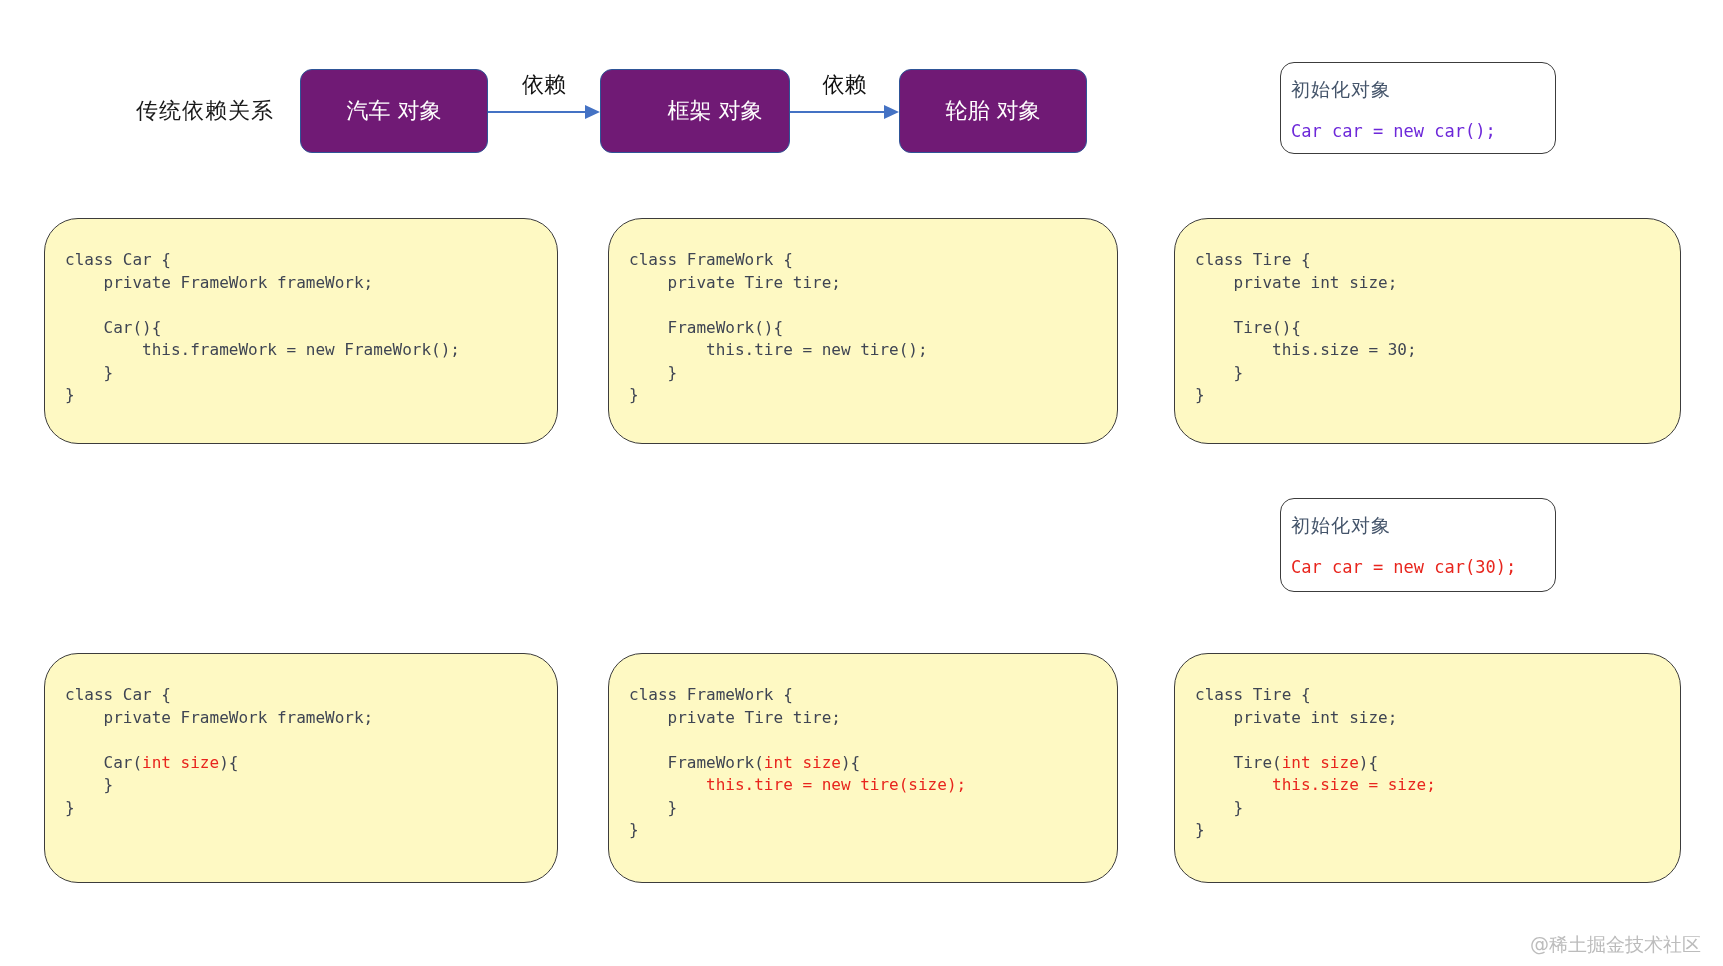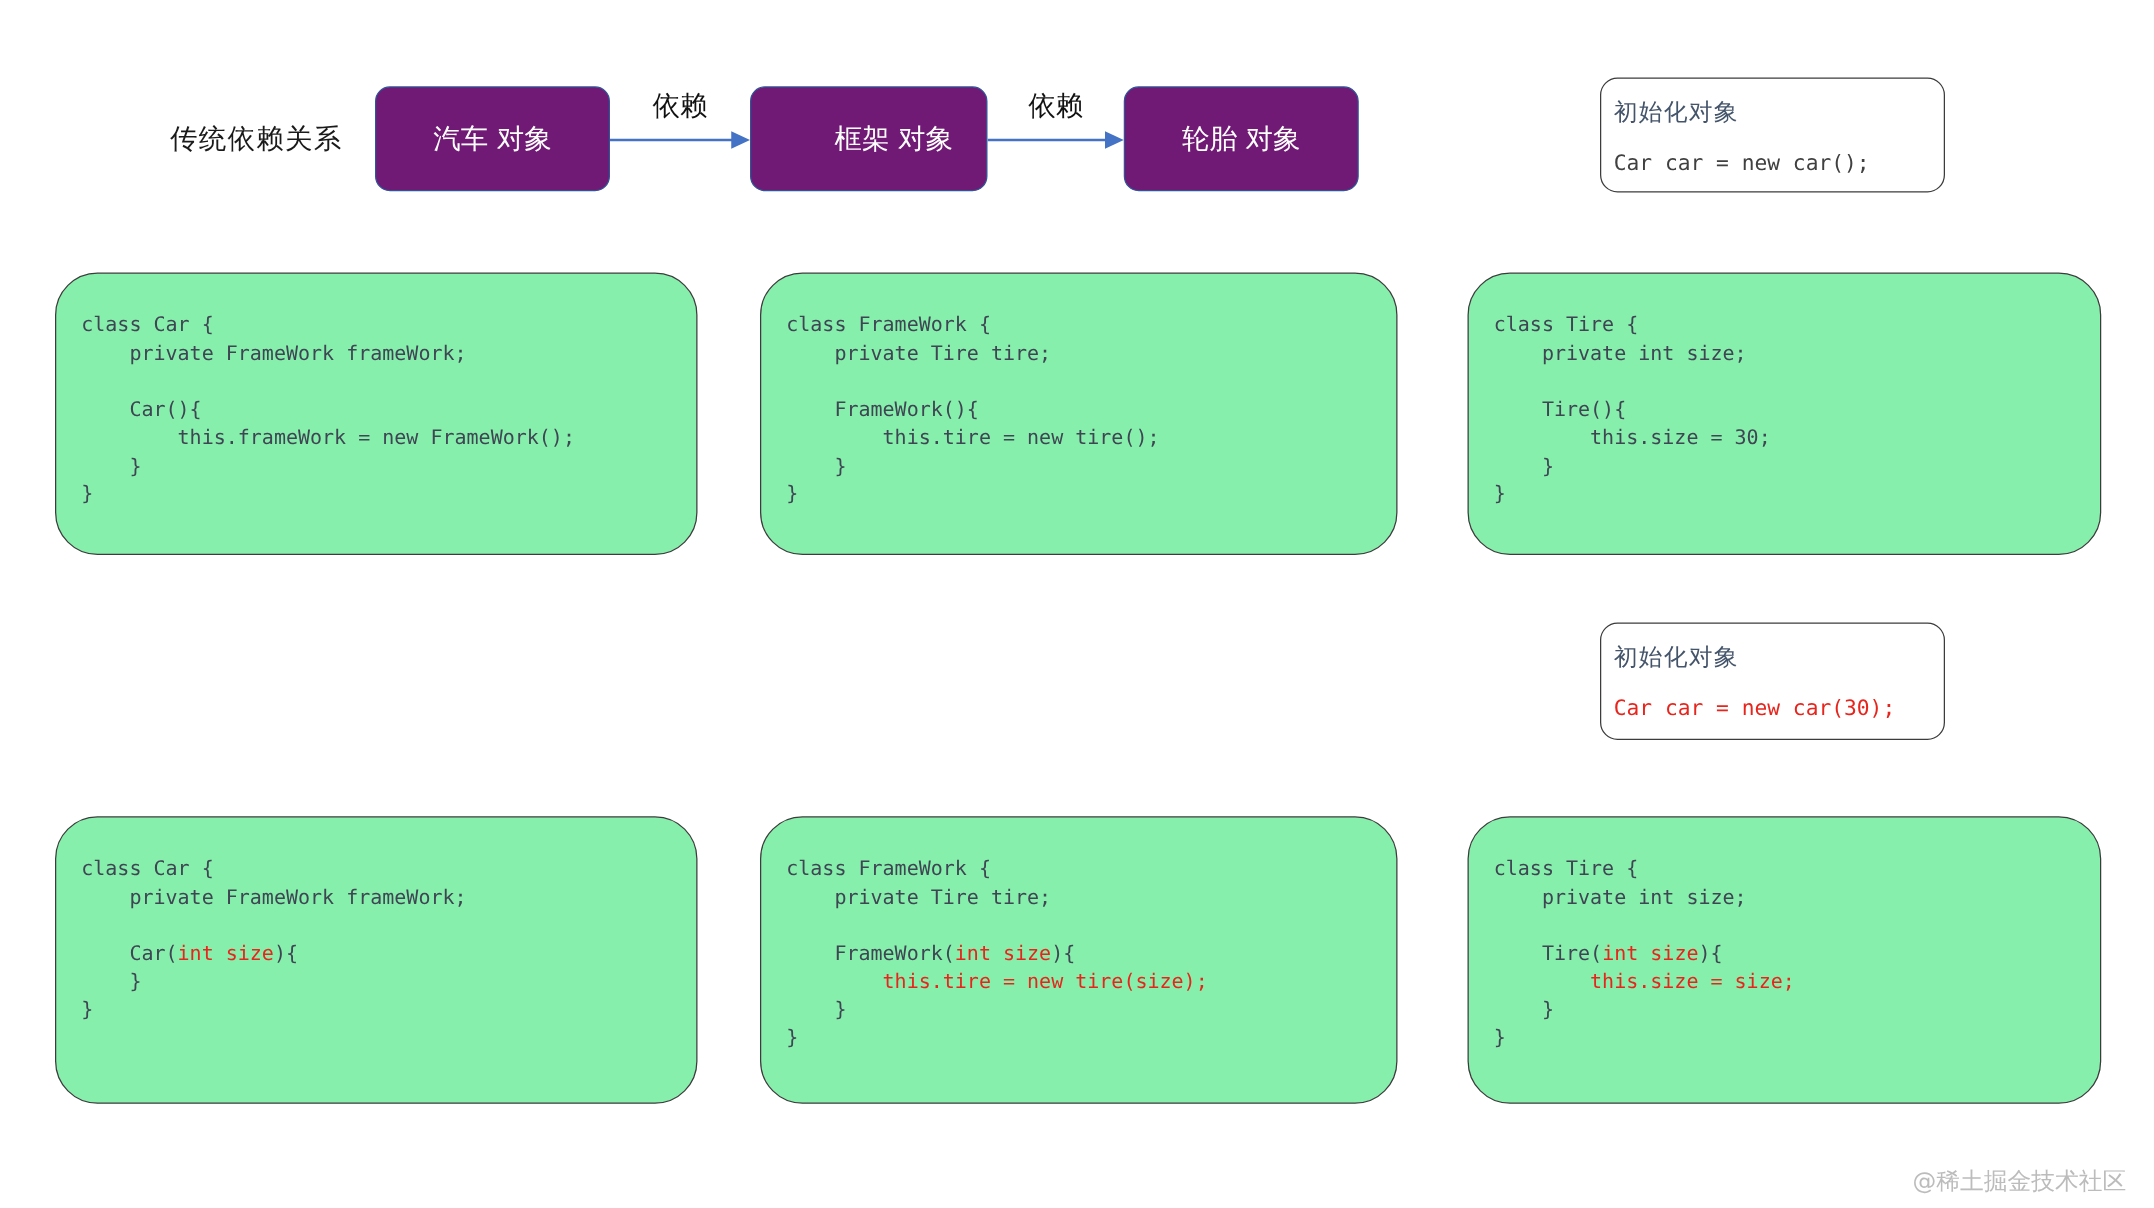--- a/index.html
+++ b/index.html
@@ -70,31 +70,31 @@
   .init-title {
     font-size: 19px;
     color: #44546a;
     letter-spacing: 1px;
     white-space: nowrap;
   }
   .init-code {
     margin-top: 18px;
     font-family: "DejaVu Sans Mono", "Liberation Mono", monospace;
     font-size: 17px;
-    color: #404040;
+    color: #6d28d9;
     white-space: pre;
   }
   .init-code.red { color: #e8251d; }
 
   
   .code-box {
     position: absolute;
     border: 1.5px solid #3c3c3c;
     border-radius: 34px;
-    background: #86efac;
+    background: #fef9c3;
     padding: 30px 20px;
   }
   .row1 { top: 218px; height: 226px; }
   .row2 { top: 653px; height: 230px; }
   .c1 { left: 44px;   width: 514px; }
   .c2 { left: 608px;  width: 510px; }
   .c3 { left: 1174px; width: 507px; }
 
   .code-line {
     font-family: "DejaVu Sans Mono", "Liberation Mono", monospace;

